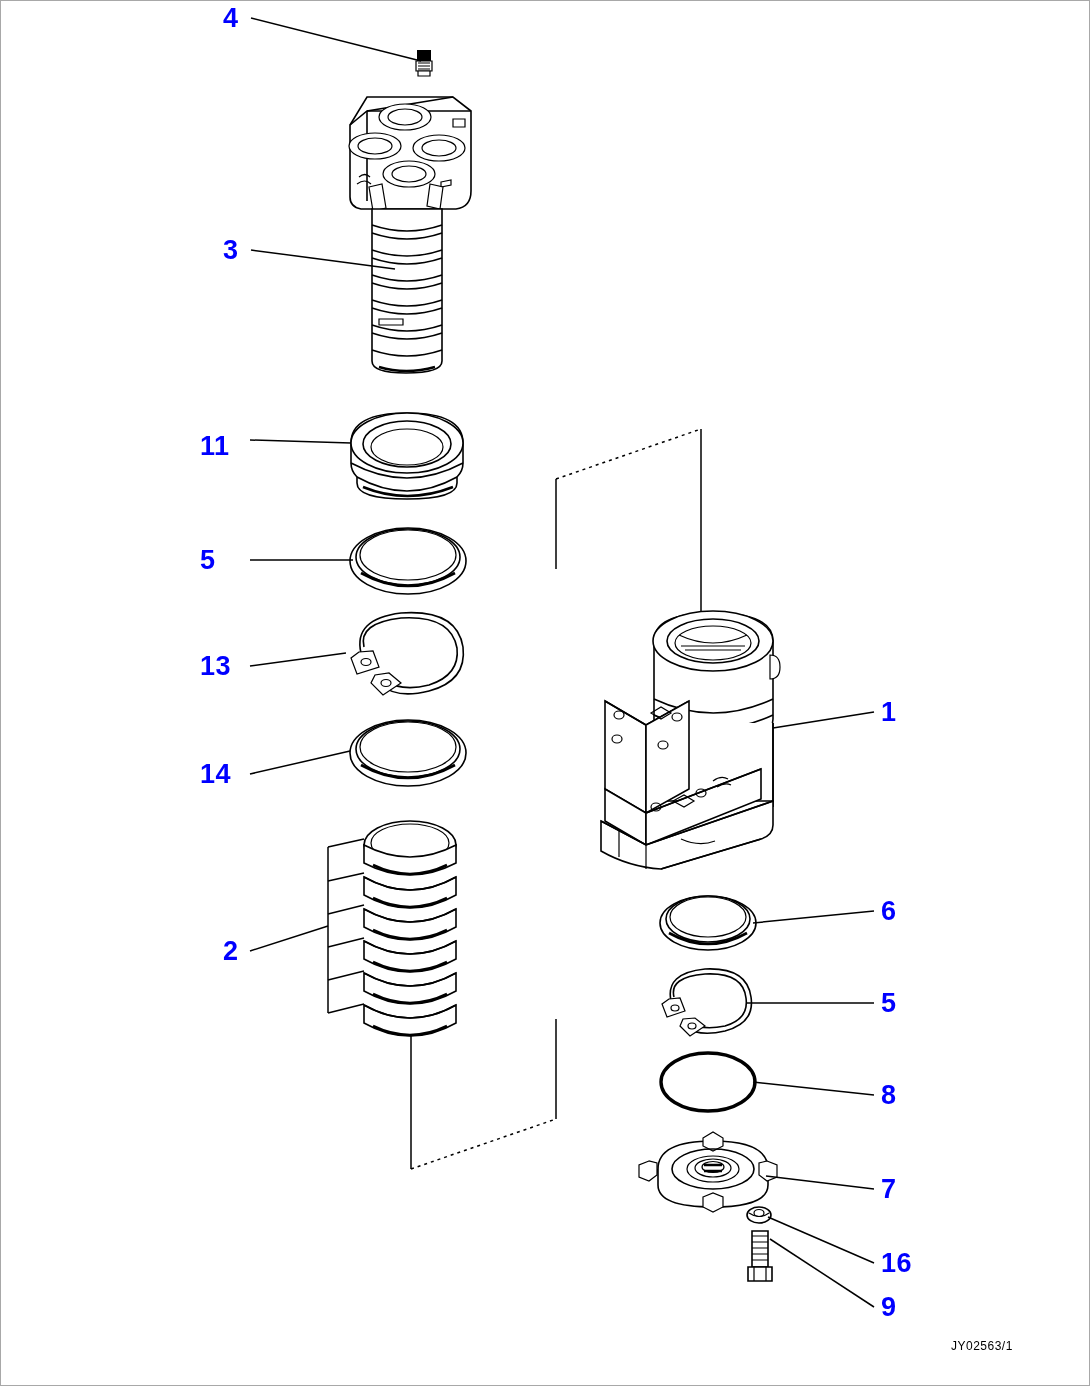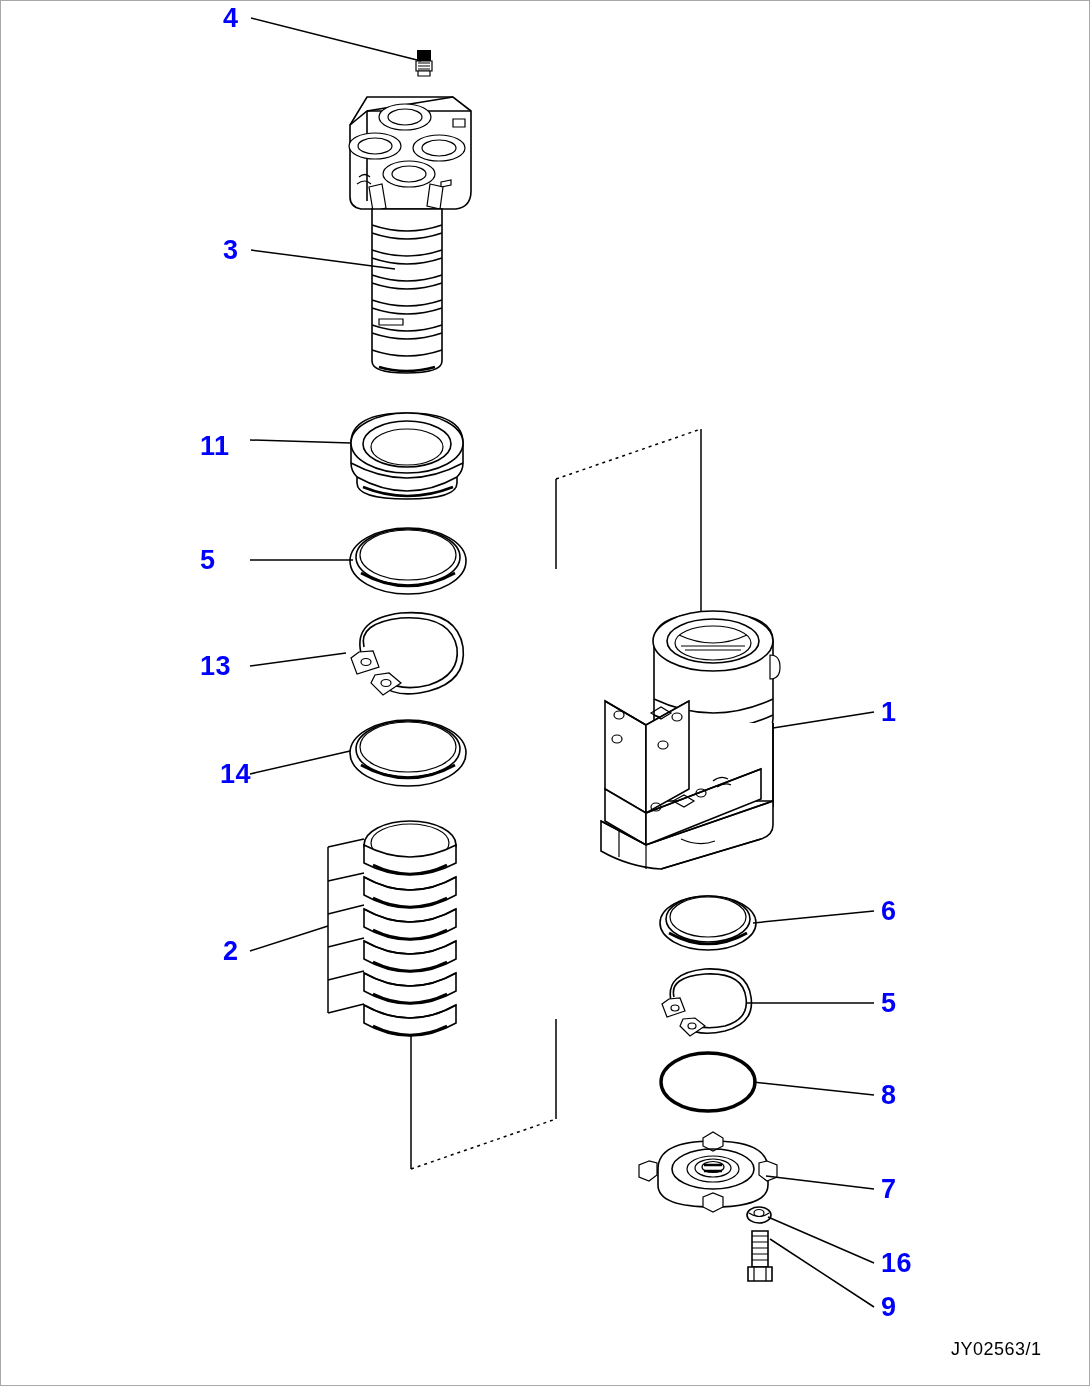--- a/index.html
+++ b/index.html
@@ -33,21 +33,21 @@
     font-weight: bold;
     font-size: 27px;
     font-family: "Liberation Sans", sans-serif;
     line-height: 1;
     white-space: nowrap;
     letter-spacing: 0.5px;
   }
   .drawing-code {
     position: absolute;
     color: #000000;
-    font-size: 18px;
+    font-size: 12px;
     font-family: "Liberation Sans", sans-serif;
     letter-spacing: 0.5px;
     white-space: nowrap;
   }
 </style>
 </head>
 <body>
 
 <div id="page">
 
@@ -299,21 +299,21 @@
       <path class="lead" d="M873 1262 L767 1216"></path>
       <path class="lead" d="M873 1306 L769 1238"></path>
     </g>
   </svg>
 
   <div class="callout" style="left:222px; top:4px;">4</div>
   <div class="callout" style="left:222px; top:236px;">3</div>
   <div class="callout" style="left:199px; top:426px;margin-top:6px;">11</div>
   <div class="callout" style="left:199px; top:546px;">5</div>
   <div class="callout" style="left:199px; top:652px;">13</div>
-  <div class="callout" style="left:199px; top:760px;margin-left:20px;">14</div>
+  <div class="callout" style="left:199px; top:760px;">14</div>
   <div class="callout" style="left:222px; top:937px;">2</div>
   <div class="callout" style="left:880px; top:698px;">1</div>
   <div class="callout" style="left:880px; top:897px;">6</div>
   <div class="callout" style="left:880px; top:989px;">5</div>
   <div class="callout" style="left:880px; top:1081px;">8</div>
   <div class="callout" style="left:880px; top:1175px;">7</div>
   <div class="callout" style="left:880px; top:1249px;">16</div>
   <div class="callout" style="left:880px; top:1293px;">9</div>
 
   <div class="drawing-code" style="left:950px; top:1338px;">JY02563/1</div>

